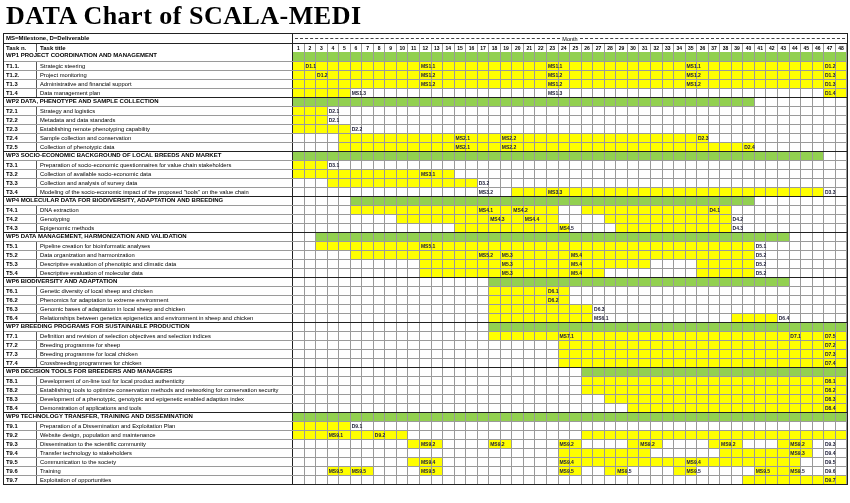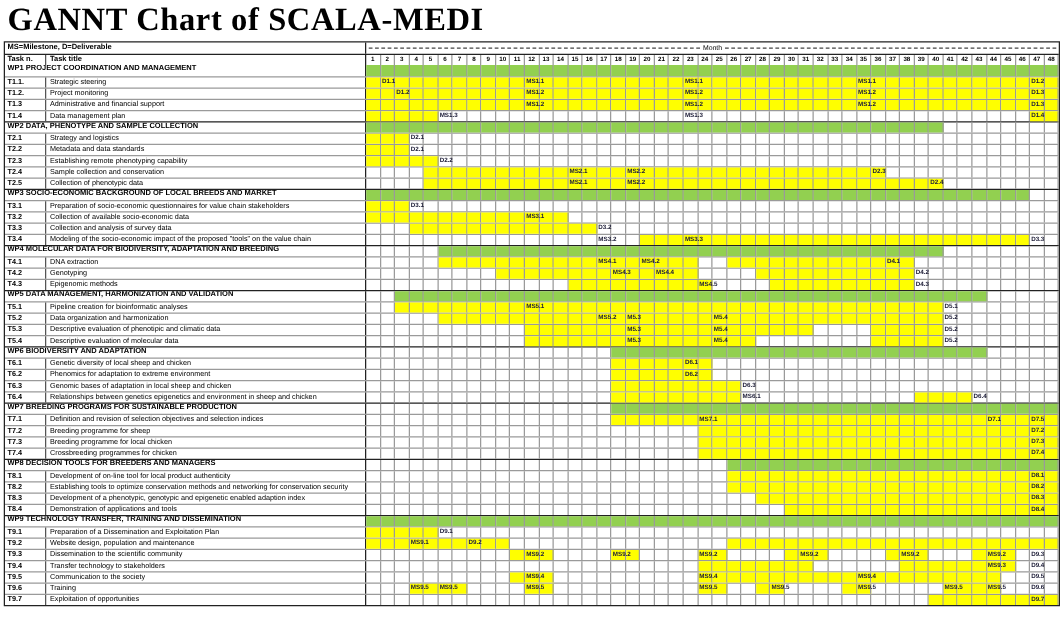--- a/index.html
+++ b/index.html
@@ -29,21 +29,21 @@
     color:#20203a;white-space:nowrap;z-index:2;line-height:1;}
   .legendc{width:289px;flex:none;font-size:6px;font-weight:bold;padding-left:2px;
     border-right:1.3px solid var(--heavy);box-sizing:border-box;line-height:8px;}
   .monthband{align-items:center;padding:0 2px;}
   .dashline{flex:1;border-top:1px dashed #444;height:0;}
   .monthlbl{font-size:5.5px;padding:0 2px;line-height:8px;}
 </style>
 </head>
 <body>
 
-<h1 id="page-title">GANNT Chart of SCALA-MEDI</h1>
+<h1 id="page-title">DATA Chart of SCALA-MEDI</h1>
 
 <div class="tbl">
   <div class="row">
     <div class="legendc">MS=Milestone, D=Deliverable</div>
     <div class="chart monthband">
       <span class="dashline"></span>
       <span class="monthlbl">Month</span>
       <span class="dashline"></span>
     </div>
   </div>

